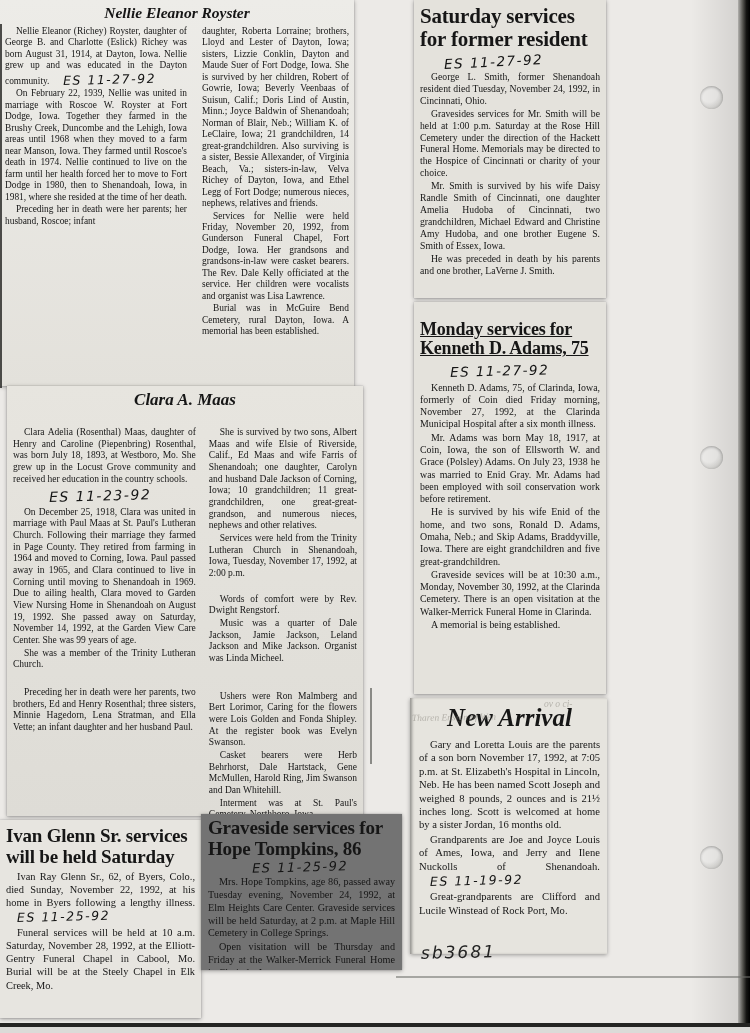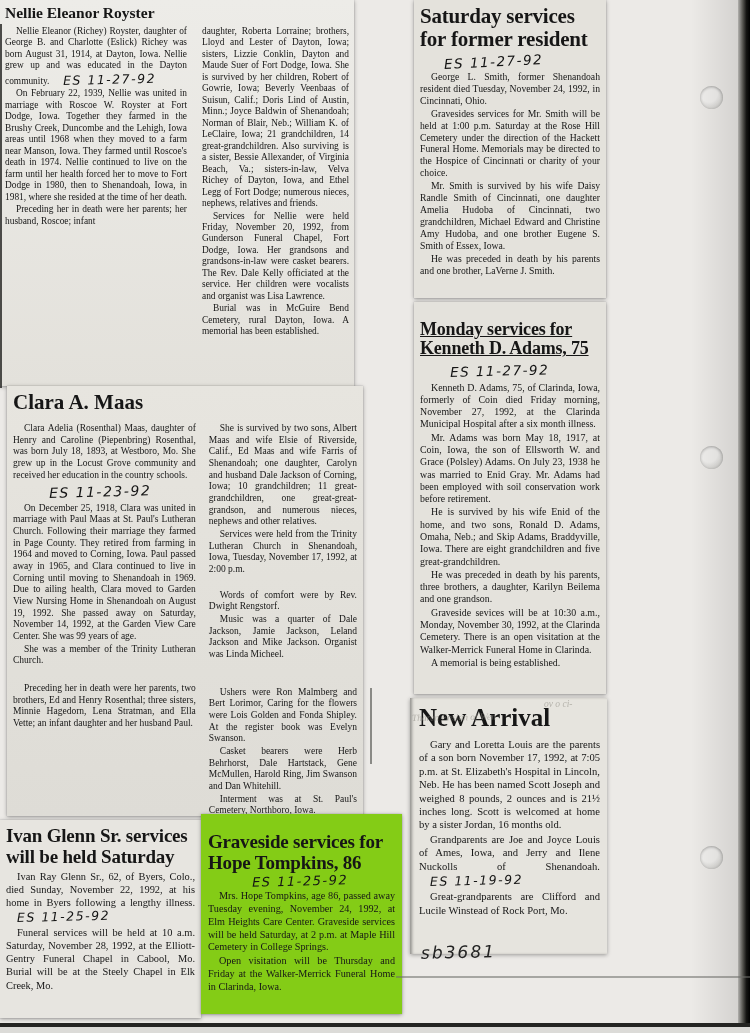--- a/index.html
+++ b/index.html
@@ -10,21 +10,21 @@
   }
   .clipping {
     box-sizing:border-box; overflow:hidden; position:relative;
     background:#e5e3dd; color:#161616;
     box-shadow:0 1px 4px rgba(0,0,0,.35), 0 0 1px rgba(0,0,0,.25);
   }
   .np-body { text-align:justify; }
   .np-body p { margin:0 0 1px 0; text-indent:11px; }
   .np-body p.no-indent { text-indent:0; }
   .cols { display:flex; }
-  .title-italic { font-weight:bold; margin:0; }
+  .title-italic { font-style:italic; font-weight:bold; text-align:center; margin:0; }
   .headline { font-weight:bold; line-height:1.08; margin:0; letter-spacing:-0.2px; }
   .hw {
     font-family:"DejaVu Sans", sans-serif; font-style:italic; color:#151515;
     white-space:nowrap; display:inline-block; transform:rotate(-1.5deg);
     letter-spacing:1.5px; font-size:12.5px;
   }
   .hw-line { display:block; margin:2px 0 2px 36px; font-size:14px; }
 
   
   #col-left { position:absolute; left:0; top:0; width:364px; }
@@ -34,38 +34,38 @@
   }
   #clip-royster .title-italic { font-size:15.5px; margin-bottom:4px; }
   #royster-cols { gap:15px; font-size:9.4px; line-height:1.22; }
   #royster-col1 { width:182px; }
   #royster-col2 { width:147px; }
 
   #clip-maas {
     width:356px; height:430px; margin-left:7px; padding:4px 6px;
     background:linear-gradient(#e7e5df, #dedcd6);
   }
-  #clip-maas .title-italic { font-size:21px; margin-bottom:8px; }
+  #clip-maas .title-italic { font-size:17px; margin-bottom:17px; }
   #maas-cols { gap:13px; font-size:9.5px; line-height:1.23; }
   #maas-col1 { width:185px; }
   #maas-col2 { width:150px; }
   #maas-col1 p.gap-before { margin-top:16px; }
   #maas-col2 p.gap-sm { margin-top:14px; }
   #maas-col2 p.gap-lg { margin-top:26px; }
 
   
   #row-bottom-left { position:absolute; left:0; top:814px; display:flex; align-items:flex-start; }
   #clip-glenn {
     width:201px; height:198px; margin-top:6px; padding:6px 6px 4px 6px;
     font-size:10.4px; line-height:1.26; background:#e7e5e0;
   }
   #clip-glenn .headline { font-size:19px; margin-bottom:3px; }
   #clip-tompkins {
-    width:201px; height:200px; padding:18px 7px 4px 7px;
-    font-size:10.2px; line-height:1.25; background:#84cc16;
+    width:201px; height:156px; padding:4px 7px 4px 7px;
+    font-size:10.2px; line-height:1.25; background:#737373;
   }
   #clip-tompkins .headline { font-size:19px; }
   #clip-tompkins .hw-line { margin:0 0 1px 44px; font-size:13px; }
 
   
   #col-right { position:absolute; left:414px; top:0; width:192px; }
   #clip-smith {
     height:298px; padding:5px 6px; font-size:9.7px; line-height:1.23;
     background:#e4e2dc;
   }
@@ -198,21 +198,20 @@
     </div>
   </article>
 
   <article class="clipping" id="clip-adams">
     <h2 class="headline">Monday services for Kenneth D. Adams, 75</h2>
     <span class="hw hw-line">ES 11-27-92</span>
     <div class="np-body">
       <p>Kenneth D. Adams, 75, of Clarinda, Iowa, formerly of Coin died Friday morning, November 27, 1992, at the Clarinda Municipal Hospital after a six month illness.</p>
       <p>Mr. Adams was born May 18, 1917, at Coin, Iowa, the son of Ellsworth W. and Grace (Polsley) Adams. On July 23, 1938 he was married to Enid Gray. Mr. Adams had been employed with soil conservation work before retirement.</p>
       <p>He is survived by his wife Enid of the home, and two sons, Ronald D. Adams, Omaha, Neb.; and Skip Adams, Braddyville, Iowa. There are eight grandchildren and five great-grandchildren.</p>
-      <p>He was preceded in death by his parents, three brothers, a daughter, Karilyn Beilema and one grandson.</p>
       <p>Graveside sevices will be at 10:30 a.m., Monday, November 30, 1992, at the Clarinda Cemetery. There is an open visitation at the Walker-Merrick Funeral Home in Clarinda.</p>
       <p>A memorial is being established.</p>
     </div>
   </article>
 </div>
 
 <article class="clipping" id="clip-new-arrival">
   <h2 class="title-italic">New Arrival</h2>
   <div class="np-body">
     <p>Gary and Loretta Louis are the parents of a son born November 17, 1992, at 7:05 p.m. at St. Elizabeth's Hospital in Lincoln, Neb. He has been named Scott Joseph and weighed 8 pounds, 2 ounces and is 21½ inches long. Scott is welcomed at home by a sister Jordan, 16 months old.</p>

